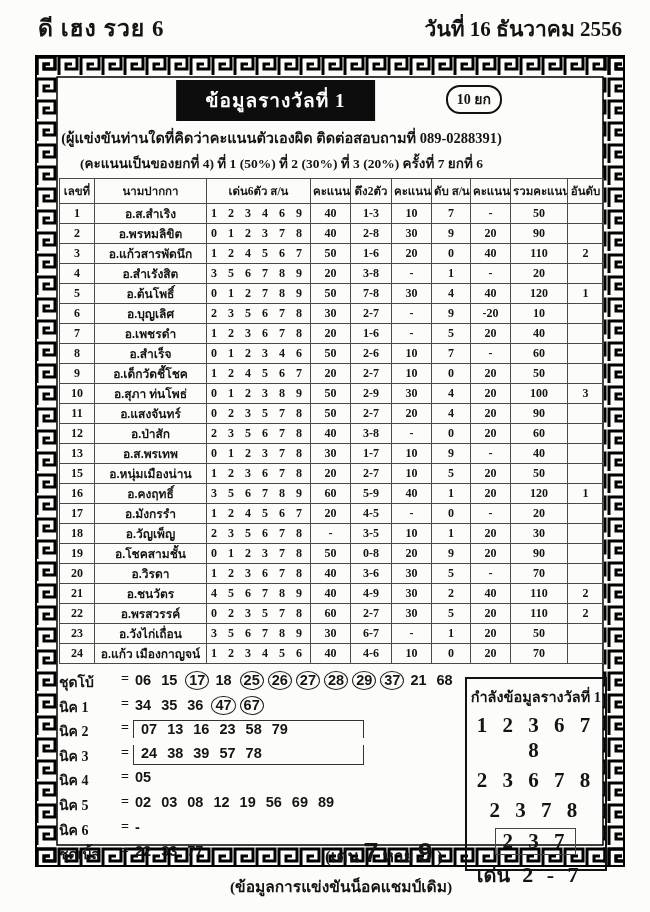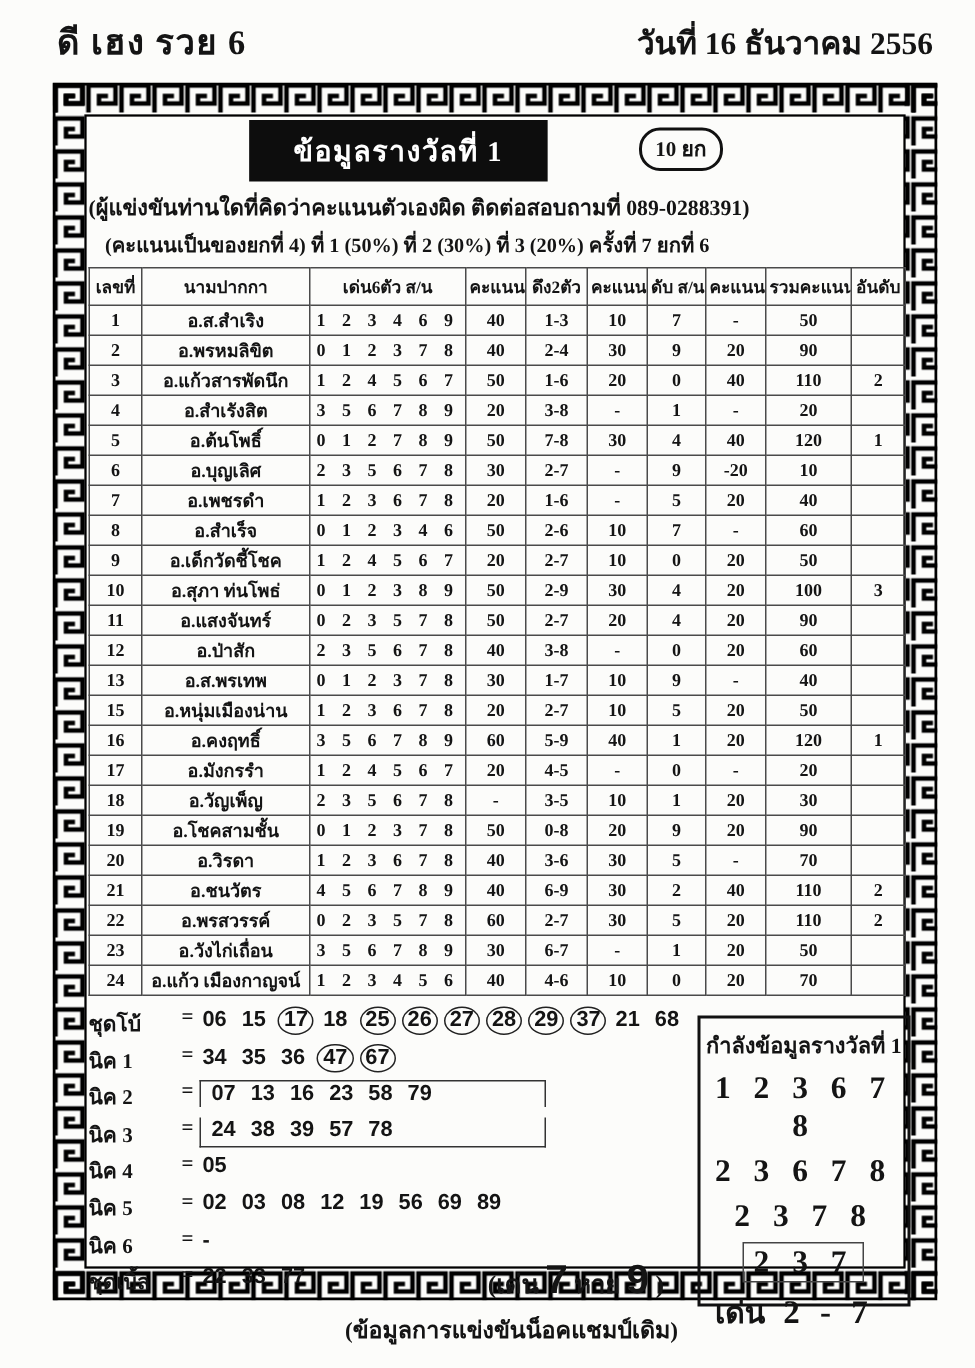--- a/index.html
+++ b/index.html
@@ -7,21 +7,21 @@
     width:650px;height:912px;position:relative;overflow:hidden;
     background:#fcfcfa;color:#141414;
     font-family:"Liberation Serif","DejaVu Serif",serif;
     -webkit-font-smoothing:antialiased;
   }
   
   .top-bar{position:absolute;left:38px;right:28px;top:10px;display:flex;justify-content:space-between;align-items:baseline;}
   .top-title{font-size:23px;font-weight:bold;letter-spacing:1px;}
   .top-date{font-size:21px;font-weight:bold;}
   
-  #sheet{position:absolute;left:35px;top:55px;width:473px;height:812px;}
+  #sheet{position:absolute;left:35px;top:55px;width:473px;height:812px;padding-left:20px;}
   .frame-svg{position:absolute;left:0;top:0;}
   .content{position:absolute;left:24px;top:23px;right:24px;bottom:24px;}
   .title-row{position:relative;height:40px;margin-top:2px;}
   .title-box{
     position:absolute;left:50%;transform:translateX(-53%);top:0;
     background:#0d0d0d;color:#fff;font-weight:bold;font-size:19px;
     padding:5px 30px 6px 30px;letter-spacing:1px;white-space:nowrap;
   }
   .round-badge{
     position:absolute;right:2px;top:5px;border:2px solid #111;border-radius:14px;
@@ -140,21 +140,21 @@
             <td class="c6">7</td>
             <td class="c7">-</td>
             <td class="c8">50</td>
             <td class="c9"></td>
           </tr>
           <tr>
             <td class="c0">2</td>
             <td class="c1">อ.พรหมลิขิต</td>
             <td class="c2">0 1 2 3 7 8</td>
             <td class="c3">40</td>
-            <td class="c4">2-4</td>
+            <td class="c4">2-8</td>
             <td class="c5">30</td>
             <td class="c6">9</td>
             <td class="c7">20</td>
             <td class="c8">90</td>
             <td class="c9"></td>
           </tr>
           <tr>
             <td class="c0">3</td>
             <td class="c1">อ.แก้วสารพัดนึก</td>
             <td class="c2">1 2 4 5 6 7</td>
@@ -356,21 +356,21 @@
             <td class="c6">5</td>
             <td class="c7">-</td>
             <td class="c8">70</td>
             <td class="c9"></td>
           </tr>
           <tr>
             <td class="c0">21</td>
             <td class="c1">อ.ชนวัตร</td>
             <td class="c2">4 5 6 7 8 9</td>
             <td class="c3">40</td>
-            <td class="c4">6-9</td>
+            <td class="c4">4-9</td>
             <td class="c5">30</td>
             <td class="c6">2</td>
             <td class="c7">40</td>
             <td class="c8">110</td>
             <td class="c9">2</td>
           </tr>
           <tr>
             <td class="c0">22</td>
             <td class="c1">อ.พรสวรรค์</td>
             <td class="c2">0 2 3 5 7 8</td>

